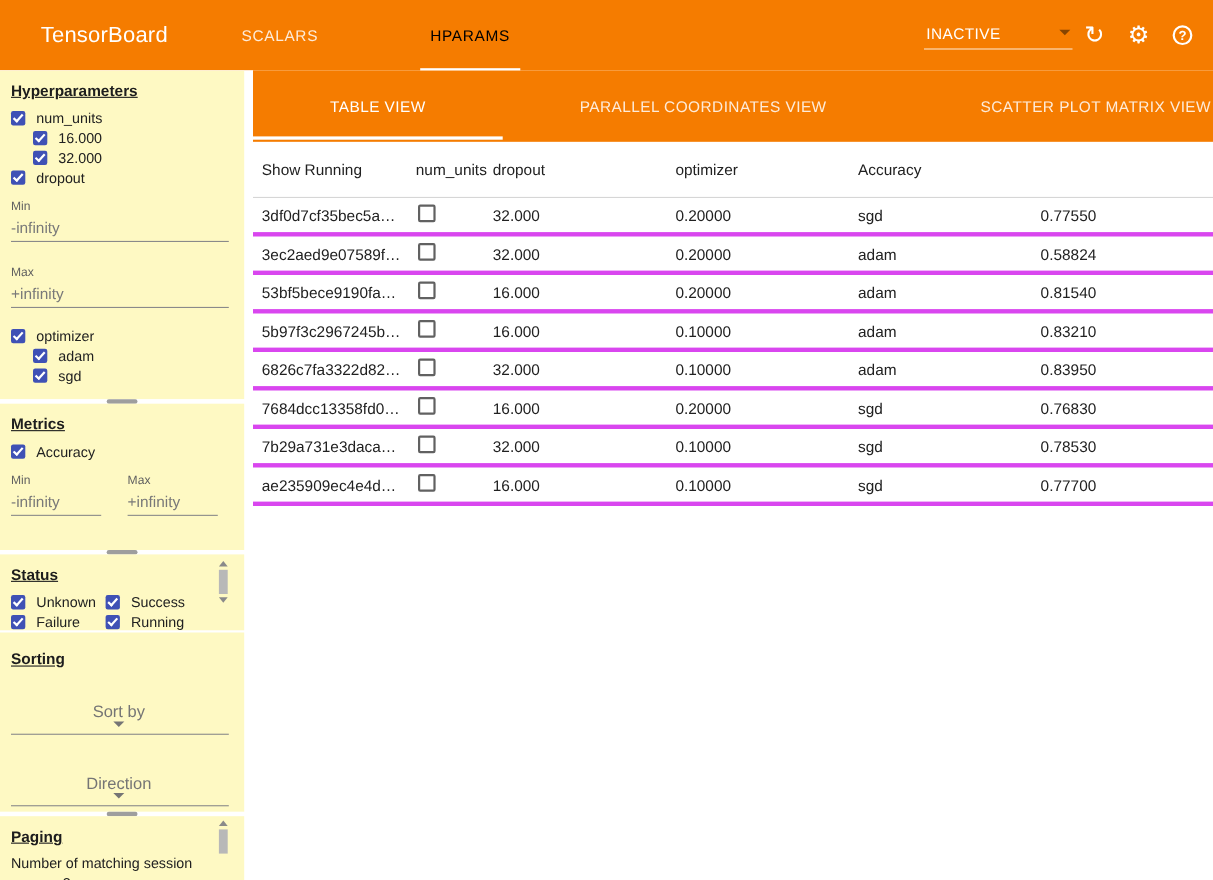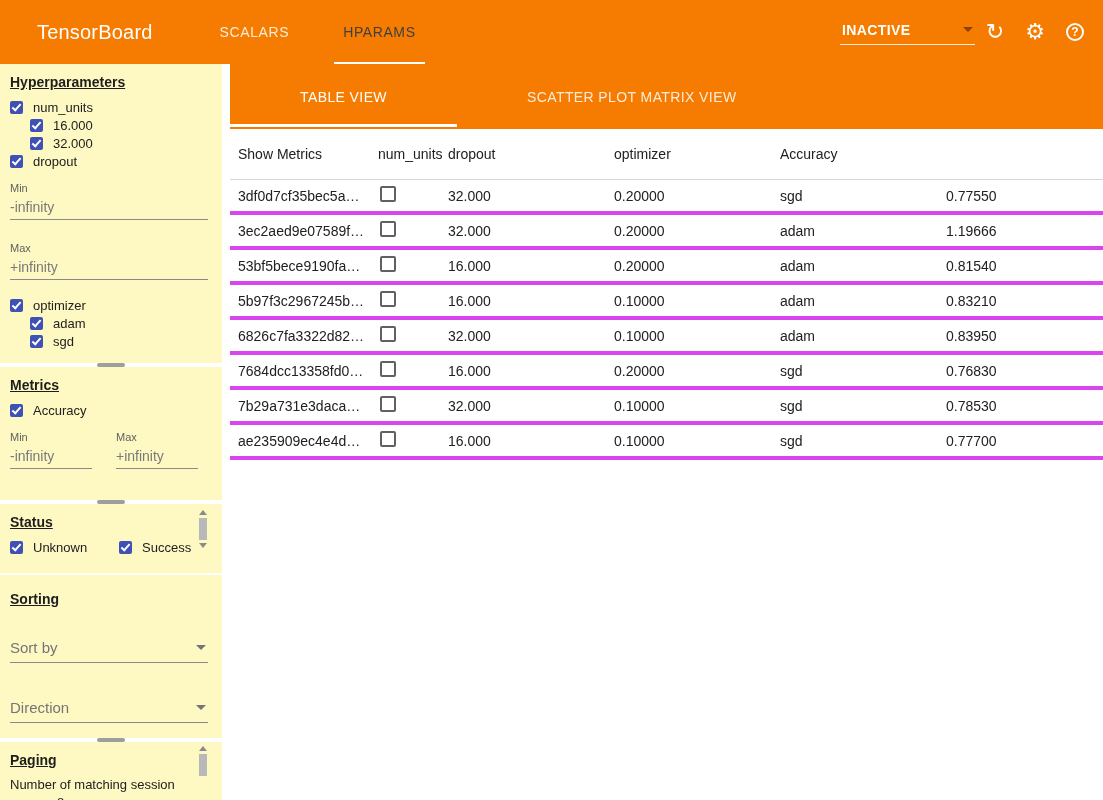--- a/index.html
+++ b/index.html
@@ -3,25 +3,25 @@
 <meta charset="utf-8">
 <style>
   * { box-sizing: border-box; margin: 0; padding: 0; }
   html, body { width: 1103px; height: 800px; overflow: hidden; }
   body { font-family: "Liberation Sans", sans-serif; background: #fff; color: #212121; }
   :root { --orange: #f57c00; --blue: #3f51b5; }
 
   
   .topbar { height: 64px; background: var(--orange); display: flex; align-items: center; color: #fff; padding: 0 8px 0 37px; }
   .logo { font-size: 20px; letter-spacing: .2px; white-space: nowrap; }
-  .nav-tabs { display: flex; height: 100%; margin-left: 40px; }
+  .nav-tabs { display: flex; height: 100%; margin-left: 40px; gap: 48px; }
   .nav-tab { padding: 0 27px; display: flex; align-items: center; font-size: 14px; letter-spacing: .6px; color: rgba(255,255,255,.85); cursor: pointer; position: relative; }
-  .nav-tab.active { color: #404040; text-align: right; }
+  .nav-tab.active { color: #000000; text-align: right; }
   .nav-tab.active::after { content: ""; position: absolute; left: 18px; right: 18px; bottom: 0; height: 2px; background: #fff; }
-  .status-select { margin-left: auto; width: 135px; display: flex; align-items: center; justify-content: space-between; border-bottom: 1px solid rgba(255,255,255,.85); padding: 2px 2px 6px 2px; font-size: 14px; letter-spacing: .4px; cursor: pointer; font-weight: bold; }
+  .status-select { margin-left: auto; width: 135px; display: flex; align-items: center; justify-content: space-between; border-bottom: 1px solid rgba(255,255,255,.85); padding: 2px 2px 6px 2px; font-size: 14px; letter-spacing: .4px; cursor: pointer; }
   .dd-arrow { width: 0; height: 0; border-left: 5px solid transparent; border-right: 5px solid transparent; border-top: 5px solid rgba(0,0,0,.45); }
   .icon-btn { width: 40px; height: 40px; display: flex; align-items: center; justify-content: center; font-size: 22px; cursor: pointer; margin-left: 0; }
   .help-circle { width: 18px; height: 18px; border: 2px solid #fff; border-radius: 50%; font-size: 12px; font-weight: bold; display: flex; align-items: center; justify-content: center; }
 
   
   .content { display: flex; height: 736px; }
   .sidebar { width: 230px; padding-right: 8px; background: #fff; display: flex; flex-direction: column; overflow: hidden; }
   .side-sec { background: #fef9c3; padding: 8px 10px 8px 10px; position: relative; overflow: hidden; flex: none; }
   .side-sec h3 { font-size: 14px; font-weight: bold; text-decoration: underline; margin: 2px 0 8px 0; color: #1d1d1d; }
   .handle { height: 4px; background: #fff; position: relative; flex: none; }
@@ -32,30 +32,30 @@
   .cb-row.indent { margin-left: 20px; }
   .cb { width: 13px; height: 13px; background: var(--blue); border-radius: 2px; position: relative; flex: none; }
   .cb::after { content: ""; position: absolute; left: 4px; top: 1px; width: 3px; height: 7px; border: solid #fff; border-width: 0 2px 2px 0; transform: rotate(42deg); }
 
   .field-label { font-size: 11px; color: #616161; margin-top: 12px; }
   .text-input { font-size: 14px; color: #797979; padding: 5px 0 4px 0; border-bottom: 1px solid #8a8a8a; width: 198px; cursor: text; }
   .minmax-row { display: flex; gap: 24px; }
   .minmax-row .col { width: 82px; }
   .minmax-row .text-input { width: 82px; }
 
-  .status-grid { display: grid; grid-template-columns: 86px 100px; margin-top: 3px; gap: 23px; }
+  .status-grid { display: grid; grid-template-columns: 86px 100px; margin-top: 3px; }
   .mini-scroll { position: absolute; right: 14px; width: 10px; display: flex; flex-direction: column; align-items: center; cursor: pointer; }
   .mini-scroll.status-scroll { top: 6px; bottom: 4px; }
   .mini-scroll.paging-scroll { top: 4px; height: 44px; }
   .sb-arrow { width: 0; height: 0; border-left: 4px solid transparent; border-right: 4px solid transparent; }
   .sb-arrow.up { border-bottom: 5px solid #8a8a8a; margin-bottom: 3px; }
   .sb-arrow.down { border-top: 5px solid #8a8a8a; margin-top: 3px; }
   .sb-thumb { width: 8px; height: 22px; background: #b8b8b8; }
 
-  .select { margin-top: 28px; width: 198px; display: flex; align-items: center; justify-content: space-between; font-size: 15px; color: #757575; border-bottom: 1px solid #8a8a8a; padding: 4px 2px 6px 0; cursor: pointer; }
+  .select { margin-top: 28px; width: 198px; display: flex; align-items: center; justify-content: space-between; font-size: 15px; color: #757575; border-bottom: 1px solid #8a8a8a; padding: 4px 2px 6px 0; cursor: pointer; flex-direction: column; }
   .select .dd-arrow { border-top-color: #757575; }
 
   .paging-text { font-size: 13px; color: #212121; line-height: 1.35; width: 186px; margin-top: 8px; }
 
   
   .main { flex: 1; display: flex; flex-direction: column; min-width: 0; }
   .view-tabs { height: 65px; background: var(--orange); display: flex; color: #fff; flex: none; }
   .view-tab { padding: 0 70px; display: flex; align-items: center; font-size: 14px; letter-spacing: .4px; color: rgba(255,255,255,.85); position: relative; white-space: nowrap; cursor: pointer; }
   .view-tab.active { color: #fff; }
   .view-tab.active::after { content: ""; position: absolute; left: 0; right: 0; bottom: 2px; height: 3px; background: #fff; }
@@ -203,47 +203,48 @@
       <div class="mini-scroll paging-scroll">
         <span class="sb-arrow up"></span>
         <span class="sb-thumb"></span>
       </div>
     </section>
   </aside>
 
   <main class="main">
     <div class="view-tabs">
       <div class="view-tab active">TABLE VIEW</div>
+      <div class="view-tab">PARALLEL COORDINATES VIEW</div>
       <div class="view-tab">SCATTER PLOT MATRIX VIEW</div>
     </div>
 
     <div class="table">
       <div class="thead">
-        <div class="th">Show Metrics</div>
+        <div class="th">Show Running</div>
         <div class="th">num_units</div>
         <div class="th">dropout</div>
         <div class="th">optimizer</div>
         <div class="th">Accuracy</div>
       </div>
       <div>
           <div class="trow">
             <div class="td name">3df0d7cf35bec5a…</div>
             <div class="td"><span class="cbx"></span></div>
             <div class="td">32.000</div>
             <div class="td">0.20000</div>
             <div class="td">sgd</div>
             <div class="td">0.77550</div>
           </div>
           <div class="trow">
             <div class="td name">3ec2aed9e07589f…</div>
             <div class="td"><span class="cbx"></span></div>
             <div class="td">32.000</div>
             <div class="td">0.20000</div>
             <div class="td">adam</div>
-            <div class="td">1.19666</div>
+            <div class="td">0.58824</div>
           </div>
           <div class="trow">
             <div class="td name">53bf5bece9190fa…</div>
             <div class="td"><span class="cbx"></span></div>
             <div class="td">16.000</div>
             <div class="td">0.20000</div>
             <div class="td">adam</div>
             <div class="td">0.81540</div>
           </div>
           <div class="trow">

